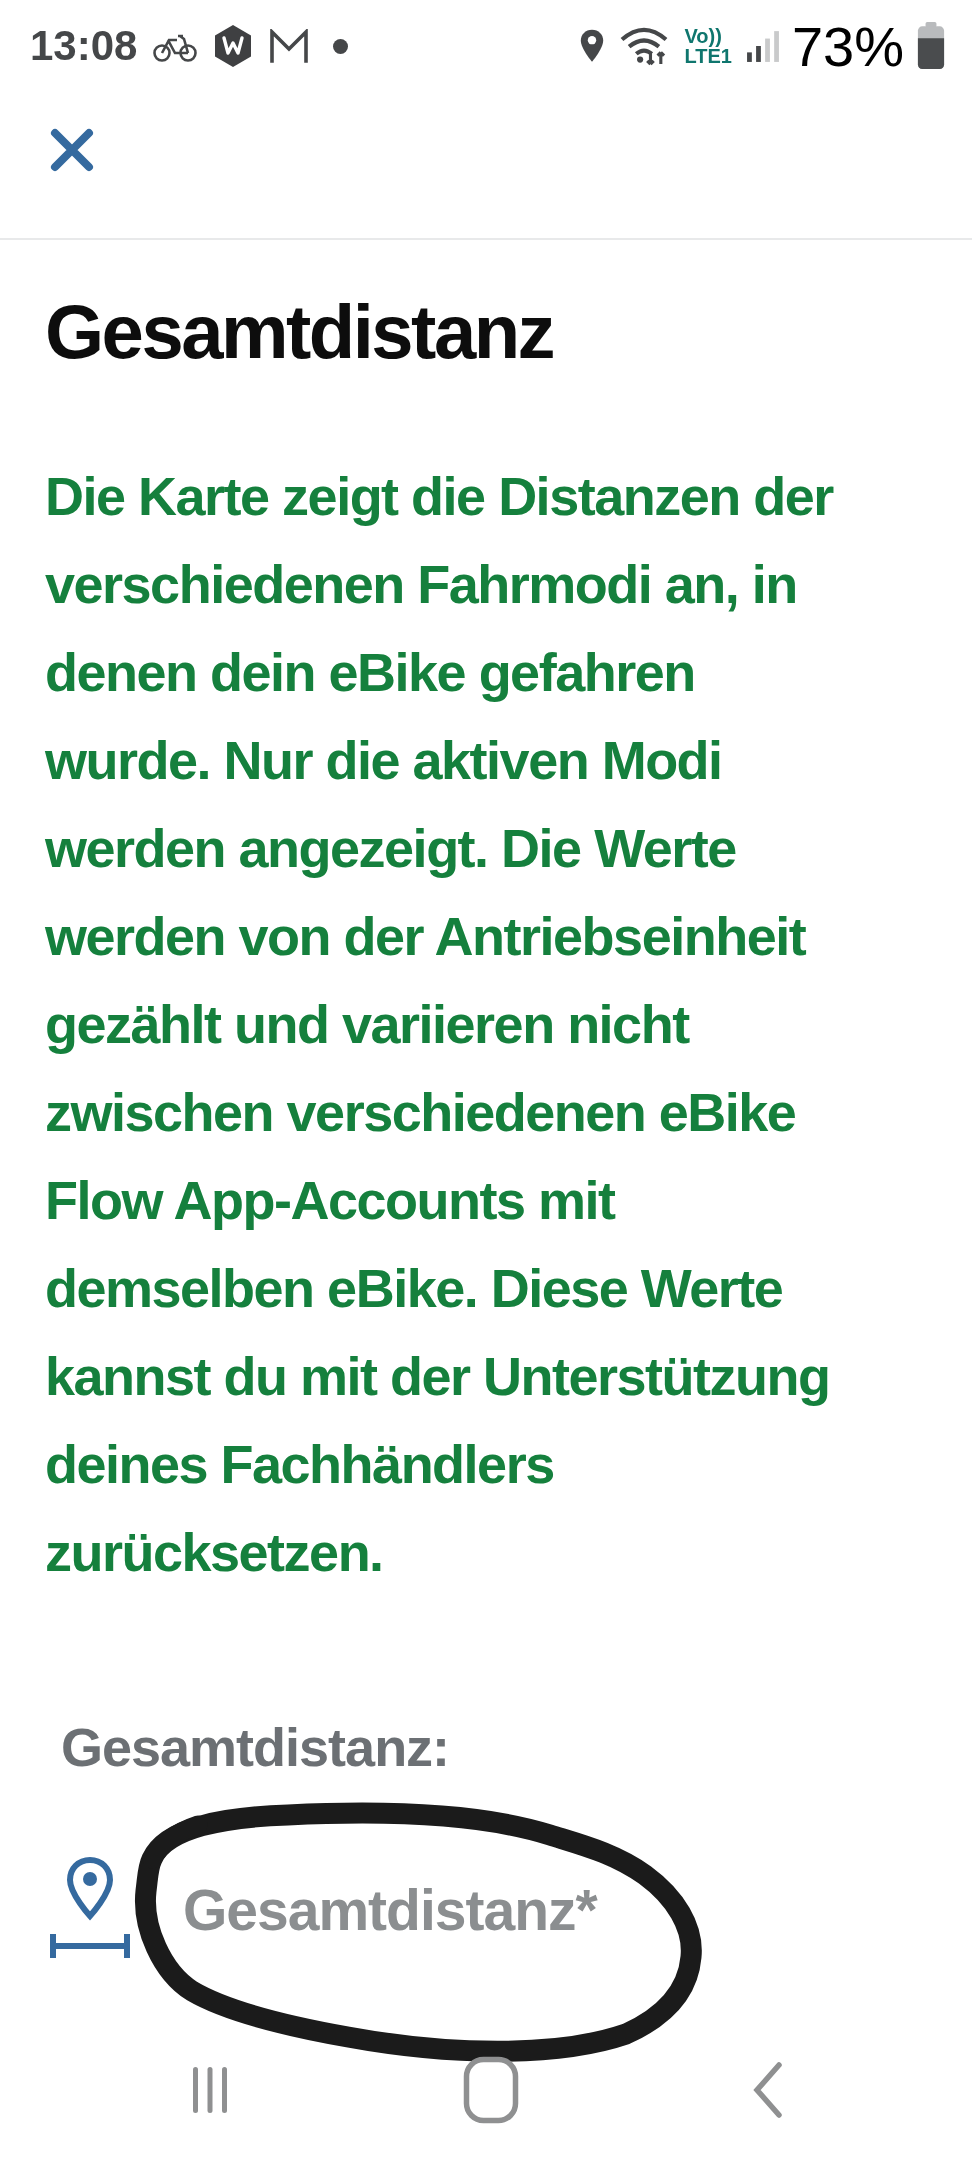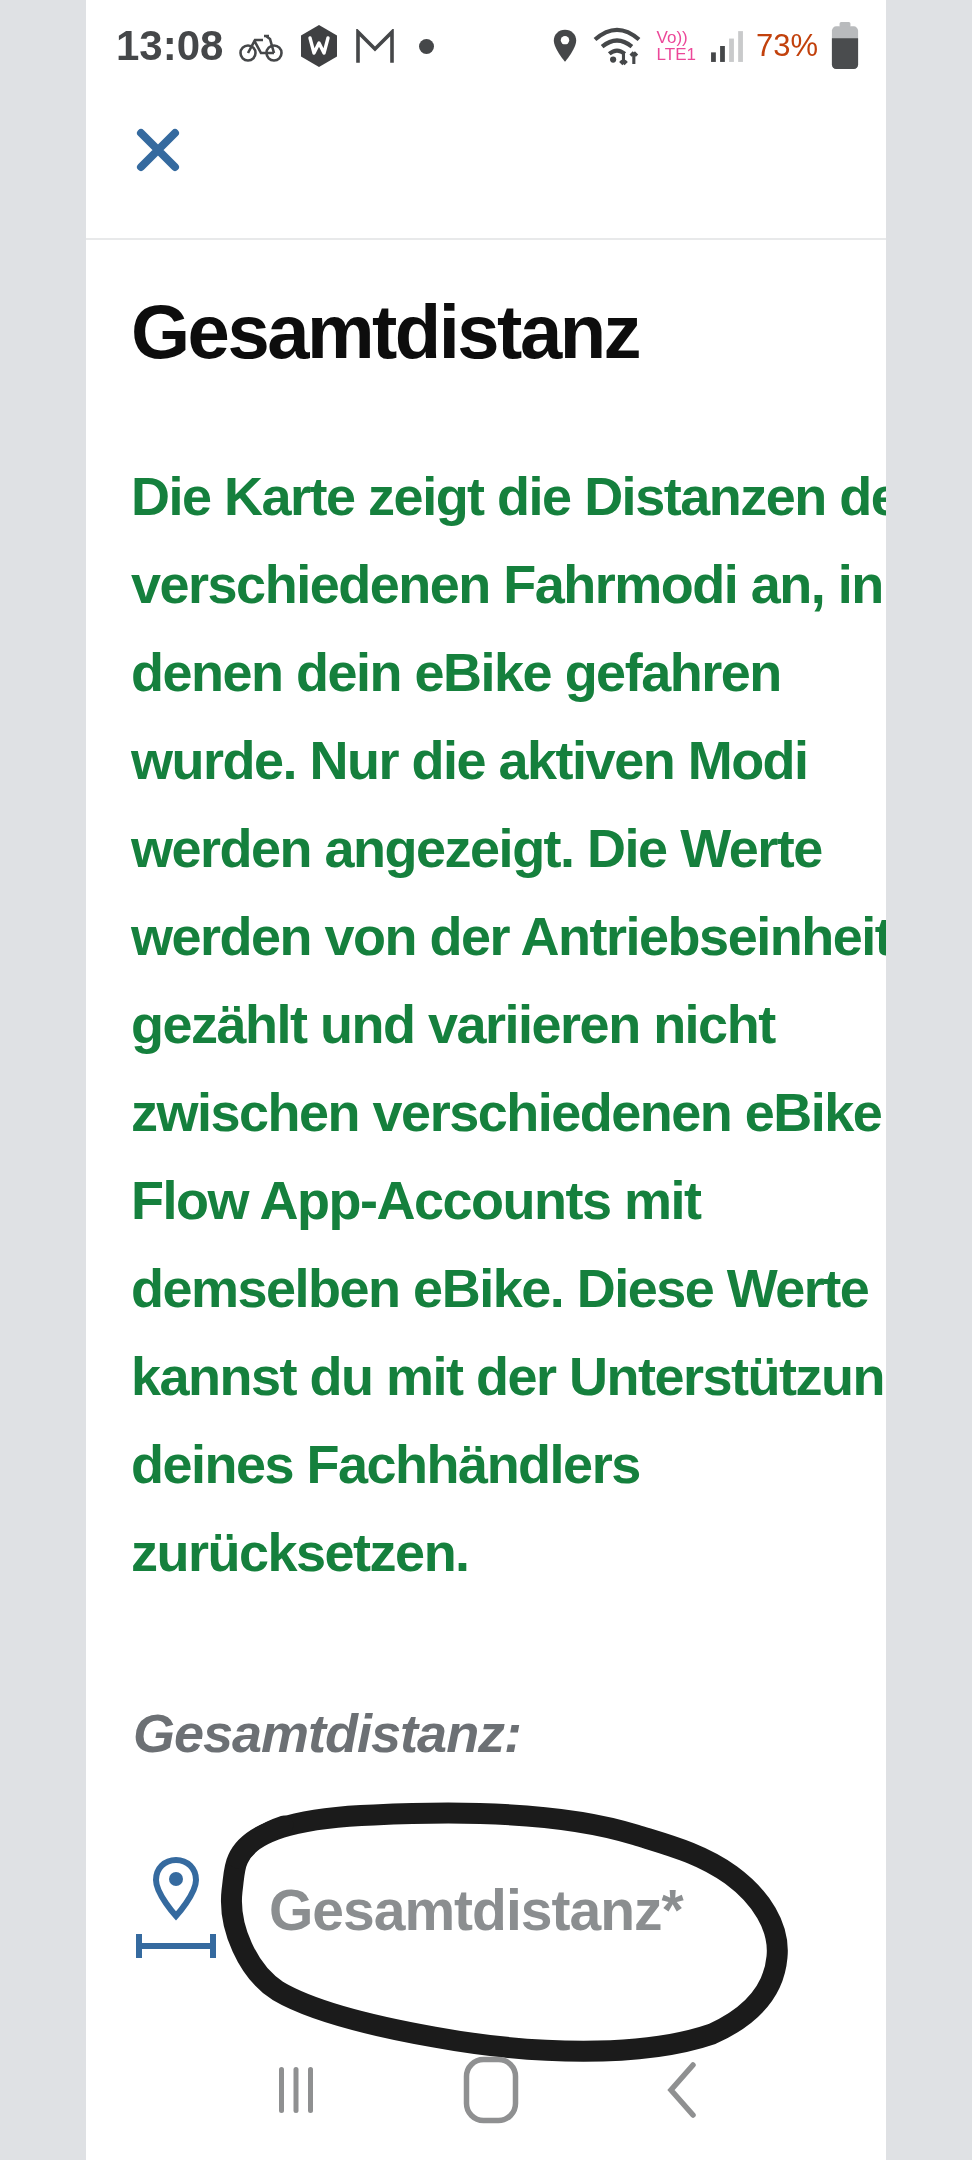--- a/index.html
+++ b/index.html
@@ -1,51 +1,51 @@
 <!DOCTYPE html>
 <html><head>
 <meta charset="utf-8">
 <style>
   html,body{margin:0;padding:0;background:#dfe1e4;}
   .page{
-    position:relative;width:800px;height:2160px;background:#ffffff;
+    position:relative;width:972px;height:2160px;background:#ffffff;
     font-family:"Liberation Sans", sans-serif;overflow:hidden;margin:0 auto;
   }
   
   .status-bar{
     position:absolute;top:0;left:0;right:0;height:86px;
     display:flex;align-items:center;justify-content:space-between;
     padding:6px 26px 0 30px;box-sizing:border-box;color:#454749;
   }
   .sb-left,.sb-right{display:flex;align-items:center;}
   .sb-left{gap:16px;}
   .sb-right{gap:12px;}
   .sb-time{font-size:42px;font-weight:700;color:#454749;letter-spacing:0;}
   .sb-icon{display:flex;align-items:center;justify-content:center;}
   .notif-dot{width:15px;height:15px;border-radius:50%;background:#454749;margin-left:8px;}
   .volte{display:flex;flex-direction:column;align-items:flex-start;line-height:1;margin:0 2px;}
-  .volte span{font-size:17px;font-weight:400;color:#ec4899;}
-  .sb-pct{font-size:31px;font-weight:400;color:#c2410c;}
+  .volte span{font-size:20px;font-weight:700;color:#0f766e;}
+  .sb-pct{font-size:56px;font-weight:400;color:#000000;}
   
   .close-btn{position:absolute;top:122px;left:44px;width:56px;height:56px;cursor:pointer;
     display:flex;align-items:center;justify-content:center;background:none;border:none;padding:0;}
   .divider{position:absolute;top:238px;left:0;width:100%;height:2px;background:#e8e9ea;}
   
   .title{
     position:absolute;top:288px;left:45px;margin:0;
     font-size:76px;font-weight:700;color:#0d0d0d;letter-spacing:-2.5px;
   }
   .body-text{
     position:absolute;top:452px;left:45px;width:900px;margin:0;
     font-size:54px;line-height:88px;font-weight:700;color:#15803d;
     letter-spacing:-1.5px;white-space:pre-line;
   }
   .total-label{
-    position:absolute;top:1700px;left:45px;margin:2px;
-    font-size:54px;font-weight:700;color:#6c7074;letter-spacing:-1px;font-style:italic;
+    position:absolute;top:1700px;left:45px;margin:16px;
+    font-size:54px;font-weight:700;color:#6c7074;letter-spacing:-1px;
   }
   
   .stat-row{position:absolute;top:1852px;left:45px;width:880px;display:flex;align-items:center;}
   .stat-icon{flex:0 0 auto;margin-right:48px;}
   .stat-texts{display:flex;flex-direction:column;}
   .stat-value{font-size:66px;font-weight:700;color:#0c0c0c;line-height:74px;letter-spacing:-1px;}
   .stat-caption{font-size:57px;font-weight:700;color:#8b8e90;line-height:66px;letter-spacing:-1px;}
   
   .circle-annotation{position:absolute;top:1795px;left:108px;width:605px;height:285px;pointer-events:none;}
   

